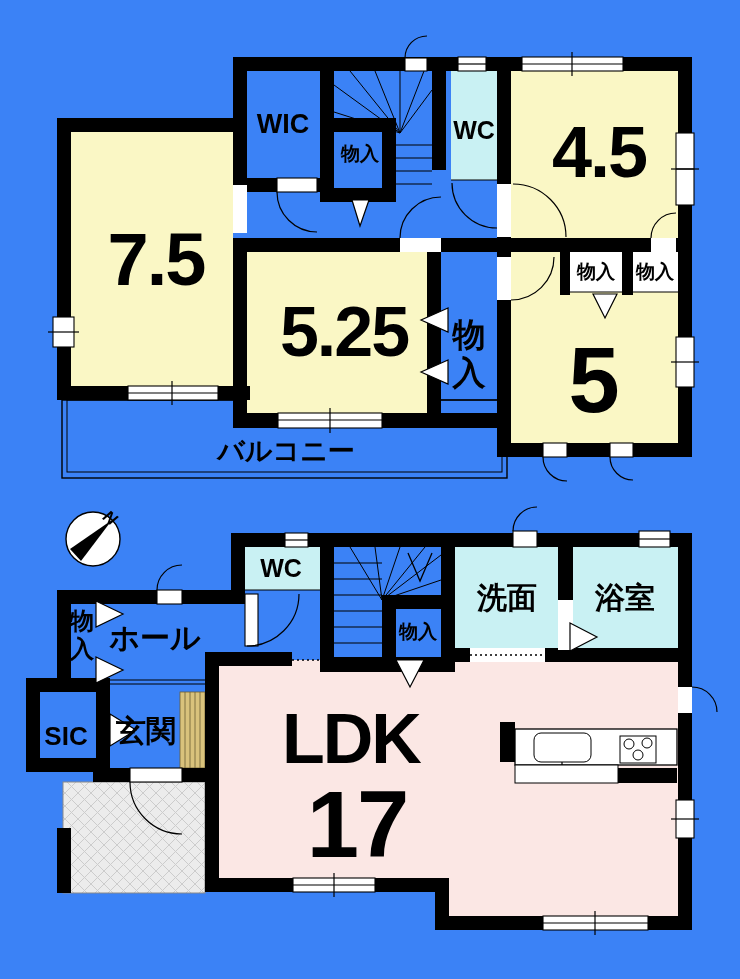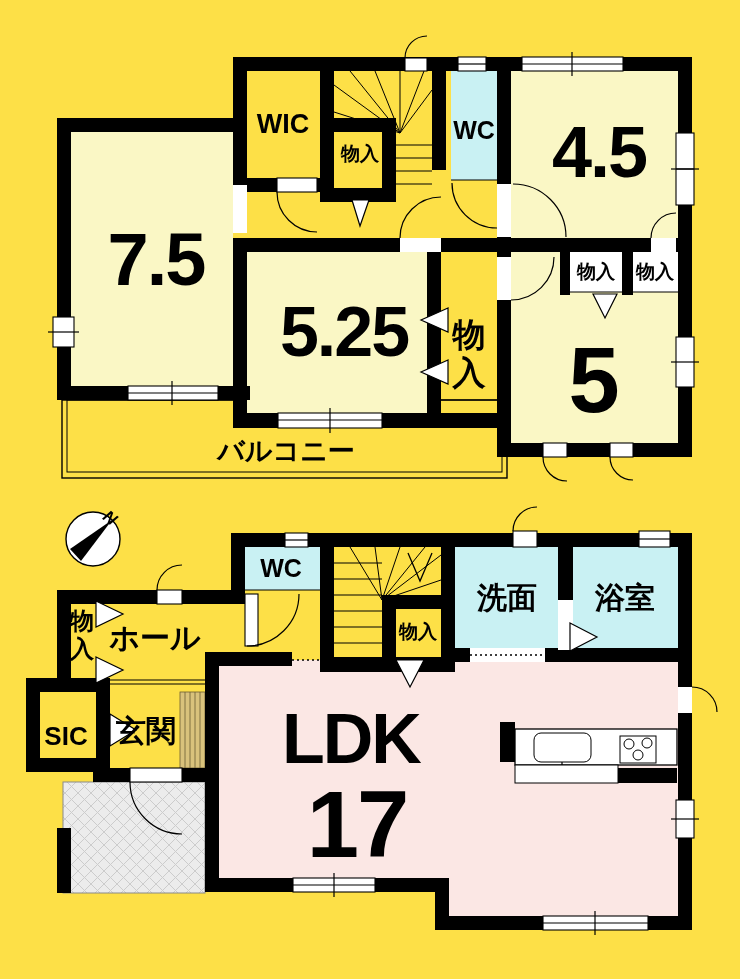--- a/index.html
+++ b/index.html
@@ -1,16 +1,16 @@
 <!DOCTYPE html>
 <html><head>
 <meta charset="utf-8">
 <style>
   html,body{margin:0;padding:0;background:#ffffff;}
-  .plan-wrap{width:740px;height:979px;position:relative;background:#fde047;}
+  .plan-wrap{width:740px;height:979px;position:relative;background:#3b82f6;}
   svg{display:block;}
   .lbl{font-family:"Liberation Sans","DejaVu Sans",sans-serif;font-weight:bold;fill:#000;}
   .num{font-family:"Liberation Sans","DejaVu Sans",sans-serif;font-weight:bold;fill:#000;letter-spacing:-2px;}
   .wall{fill:#000;stroke:none;}
   .thin{stroke:#000;stroke-width:1.2;fill:none;}
   .arc{stroke:#000;stroke-width:1.2;fill:none;}
   .gapw{fill:#fff;stroke:none;}
   .winbox{fill:#fff;stroke:#000;stroke-width:1.1;}
   .leaf{fill:#fff;stroke:#000;stroke-width:1.1;}
   .tri{fill:#fff;stroke:#000;stroke-width:1.2;}

